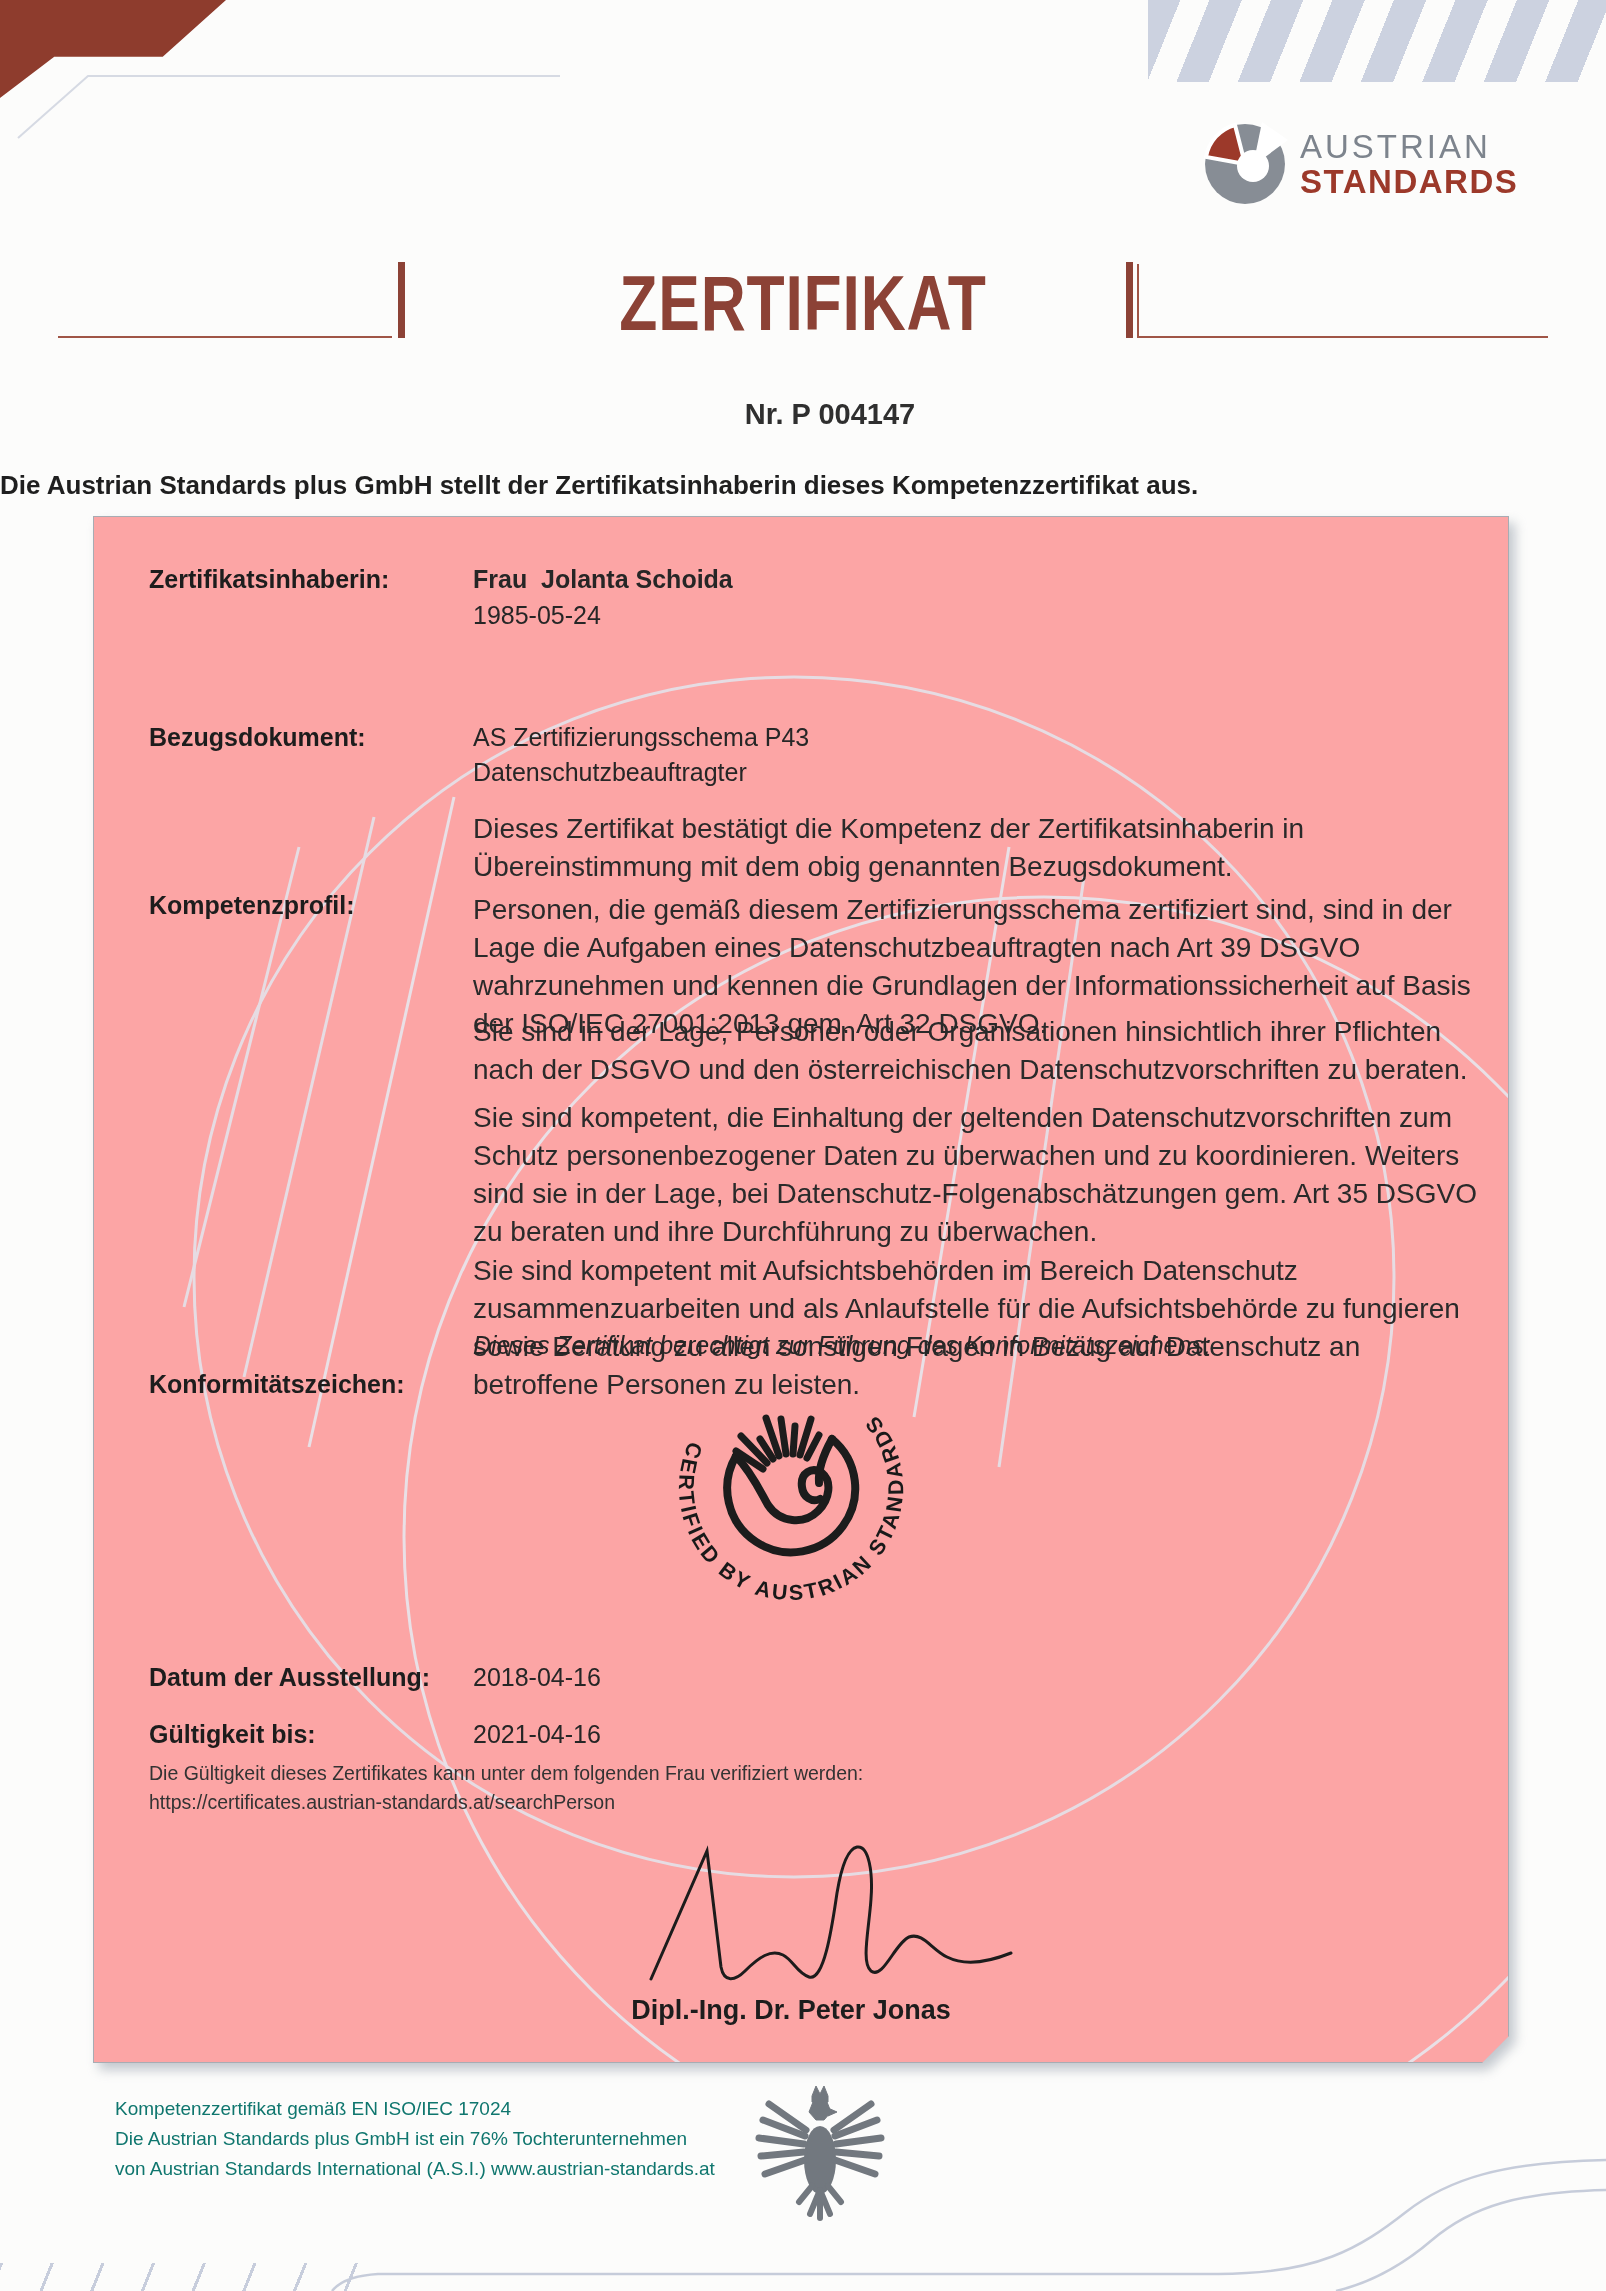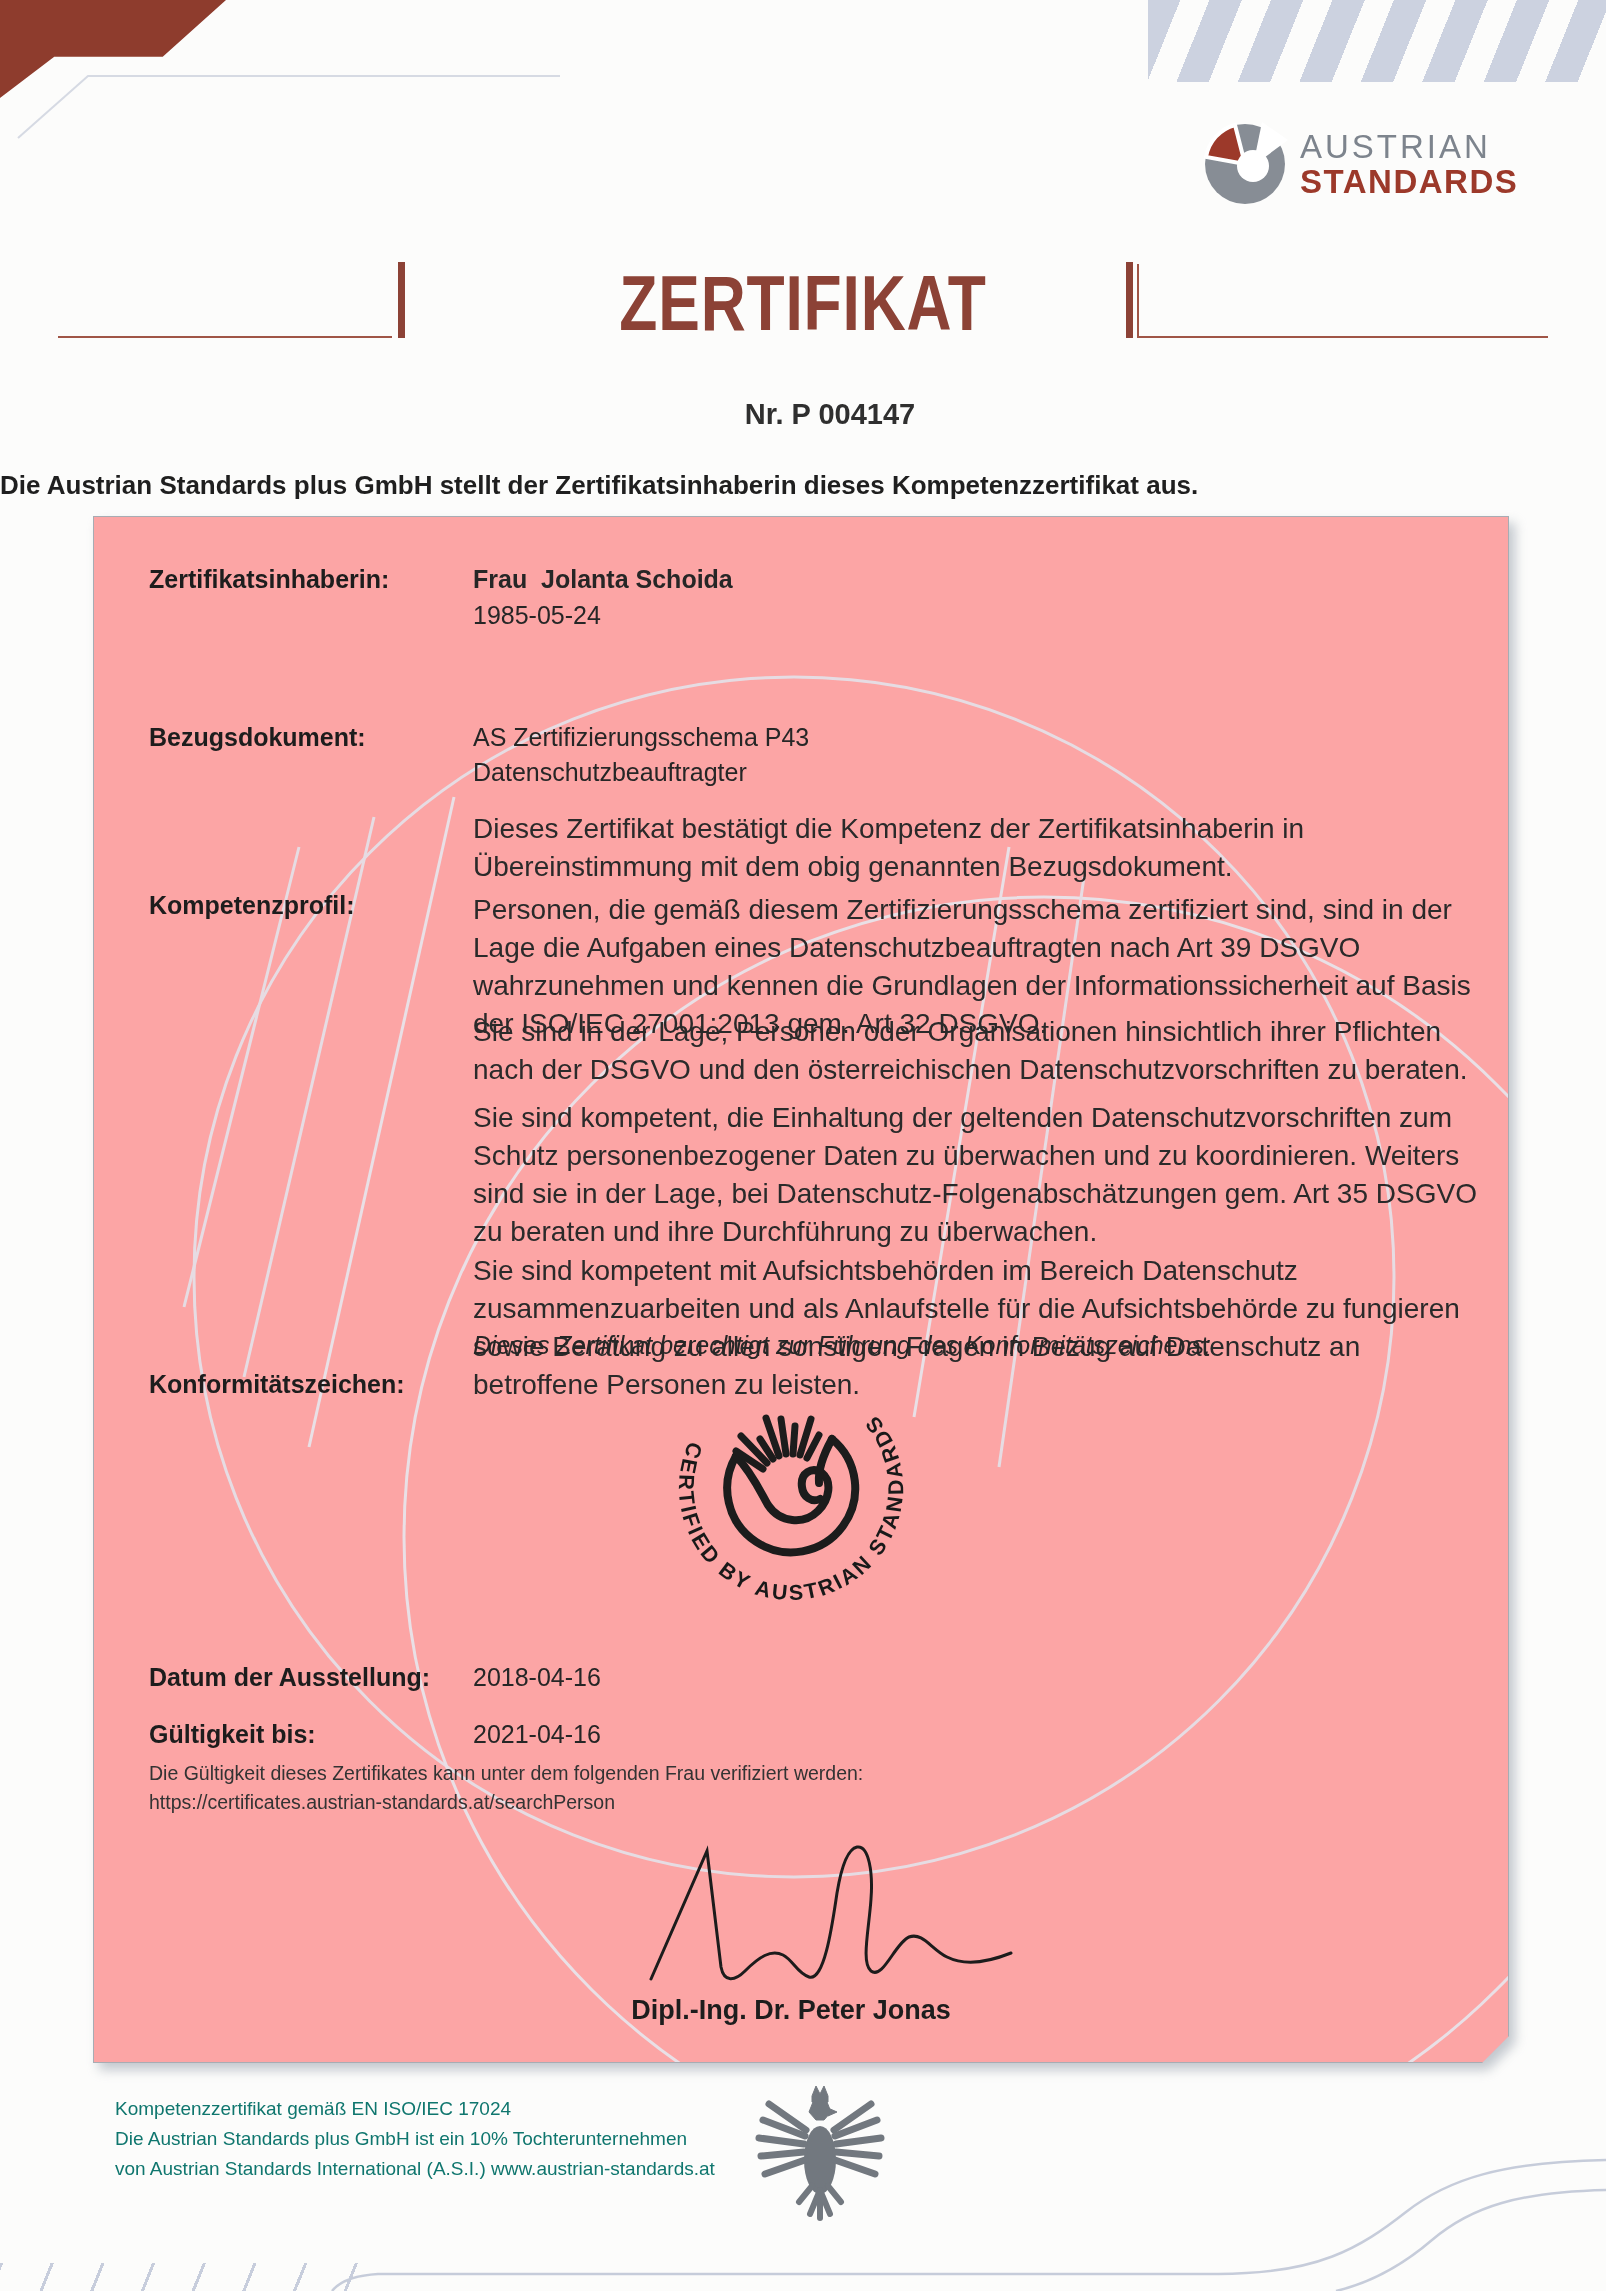--- a/index.html
+++ b/index.html
@@ -147,21 +147,21 @@
   <div class="abs smallprint" style="left:55px;top:1271px;">https://certificates.austrian-standards.at/searchPerson</div>
 
   <svg class="abs" style="left:500px;top:1310px;" width="460" height="170" viewBox="0 0 460 170">
     <path d="M 57,152 L 113,24 L 127,140 C 130,156 141,154 151,144 C 165,130 177,122 189,128 C 199,133 203,146 215,150 C 231,155 239,92 243,66 C 247,42 253,22 263,20 C 275,18 279,46 277,72 C 275,102 267,136 277,144 C 289,153 301,116 315,110 C 329,105 337,122 353,130 C 373,140 397,134 417,126" fill="none" stroke="#1c1c1c" stroke-width="3" stroke-linecap="round"></path>
   </svg>
   <div class="abs" style="left:397px;top:1478px;width:600px;text-align:center;font-size:27px;font-weight:bold;color:#1d1d1d;">Dipl.-Ing. Dr. Peter Jonas</div>
 </div>
 </div>
 
 <div class="abs footer-line" style="left:115px;top:2098px;">Kompetenzzertifikat gemäß EN ISO/IEC 17024</div>
-<div class="abs footer-line" style="left:115px;top:2128px;">Die Austrian Standards plus GmbH ist ein 10% Tochterunternehmen</div>
+<div class="abs footer-line" style="left:115px;top:2128px;">Die Austrian Standards plus GmbH ist ein 76% Tochterunternehmen</div>
 <div class="abs footer-line" style="left:115px;top:2158px;">von Austrian Standards International (A.S.I.) www.austrian-standards.at</div>
 
 <svg class="abs" style="left:755px;top:2082px;" width="130" height="145" viewBox="0 0 130 145">
   <g fill="#646a72" stroke="#646a72" opacity="0.9">
     <polygon points="57,14 61,4 65,12 69,4 73,14 73,20 57,20"></polygon>
     <polygon points="58,20 72,20 76,30 69,38 61,38 54,30"></polygon>
     <polygon points="73,26 82,30 73,34"></polygon>
     <ellipse cx="65" cy="78" rx="16" ry="34" stroke="none"></ellipse>
     <g stroke-width="7" stroke-linecap="round" fill="none">
       <line x1="51" y1="48" x2="14" y2="22"></line>

